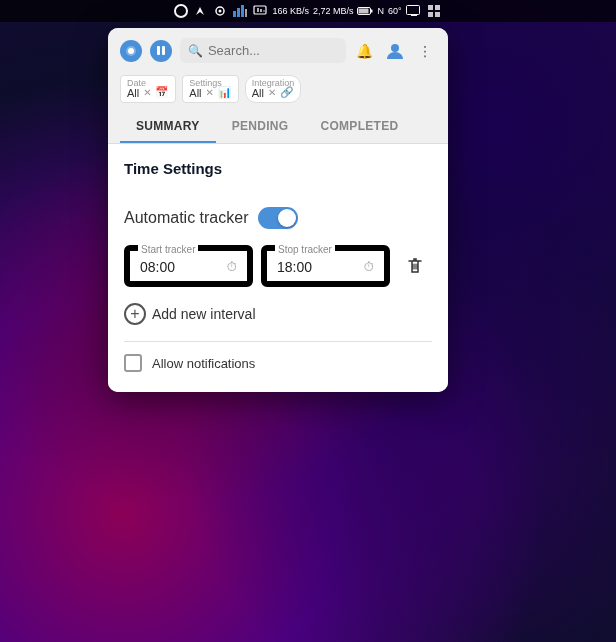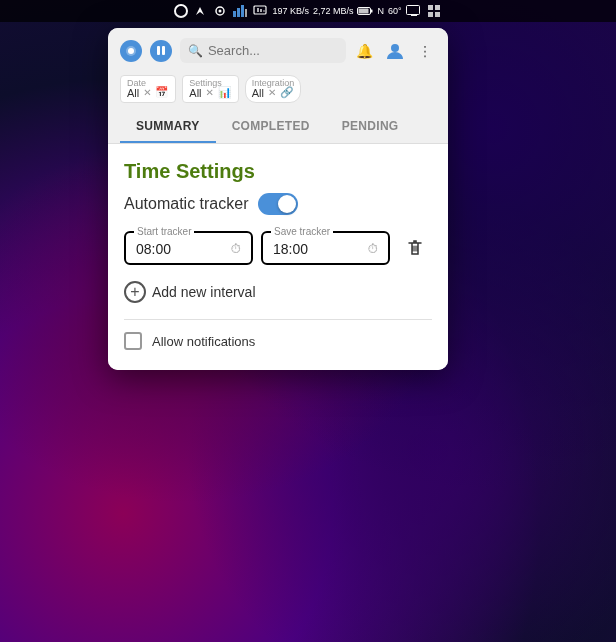--- a/index.html
+++ b/index.html
@@ -202,24 +202,24 @@
       color: #333;
       border-bottom: 2px solid #4a90d9;
     }
 
     
     .content {
       background: #fff;
       padding: 16px 16px 12px;
     }
     .section-title {
-      font-size: 20px;
+      font-size: 15px;
       font-weight: 700;
-      color: #4d7c0f;
-      margin-bottom: 10px;
+      color: #0f172a;
+      margin-bottom: 30px;
     }
 
     
     .toggle-row {
       display: flex;
       align-items: center;
       gap: 10px;
       margin-bottom: 16px;
     }
     .toggle-label {
@@ -248,21 +248,21 @@
     
     .interval-row {
       display: flex;
       align-items: center;
       gap: 8px;
       margin-bottom: 12px;
     }
     .time-field {
       flex: 1;
       position: relative;
-      border: 2px solid #000000;
+      border: 6px solid #000000;
       border-radius: 6px;
       padding: 8px 10px 6px;
     }
     .time-field-label {
       position: absolute;
       top: -7px;
       left: 8px;
       background: #fff;
       font-size: 10px;
       color: #888;
@@ -408,21 +408,21 @@
     </div>
 
     <div class="sys-icon">
       <svg width="14" height="12" viewBox="0 0 14 12" fill="none">
         <rect x="1" y="1" width="12" height="8" rx="1" stroke="white" stroke-width="1.2"></rect>
         <rect x="4" y="3" width="2" height="4" fill="white" opacity="0.7"></rect>
         <rect x="7" y="4" width="2" height="3" fill="white" opacity="0.7"></rect>
         <rect x="10" y="5" width="2" height="2" fill="white" opacity="0.4"></rect>
       </svg>
     </div>
-    <span class="tray-text">197 KB/s</span>
+    <span class="tray-text">166 KB/s</span>
     <span class="tray-text">2,72 MB/s</span>
 
     <div class="sys-icon">
       <svg width="16" height="10" viewBox="0 0 16 10" fill="none">
         <rect x="0.5" y="1.5" width="13" height="7" rx="1.5" stroke="white" stroke-width="1"></rect>
         <rect x="13.5" y="3.5" width="2" height="3" rx="0.5" fill="white"></rect>
         <rect x="1.5" y="2.5" width="10" height="5" rx="0.5" fill="white" opacity="0.8"></rect>
       </svg>
     </div>
 
@@ -499,22 +499,22 @@
     <div class="filter-chip" style="position:relative; padding-top:10px;border-radius:11px;">
       <span style="position:absolute;top:2px;left:6px;font-size:9px;color:#999;">Integration</span>
       <span>All</span>
       <span class="chip-close">✕</span>
       <span class="chip-icon">🔗</span>
     </div>
   </div>
 
   <div class="tabs">
     <div class="tab active">SUMMARY</div>
+    <div class="tab">PENDING</div>
     <div class="tab">COMPLETED</div>
-    <div class="tab">PENDING</div>
   </div>
 
   <div class="content">
     <div class="section-title">Time Settings</div>
 
     <div class="toggle-row">
       <span class="toggle-label">Automatic tracker</span>
       <div class="toggle-switch">
         <div class="toggle-knob"></div>
       </div>
@@ -522,21 +522,21 @@
 
     <div class="interval-row">
       <div class="time-field">
         <span class="time-field-label">Start tracker</span>
         <div class="time-field-inner">
           <span class="time-value">08:00</span>
           <span class="clock-icon">⏱</span>
         </div>
       </div>
       <div class="time-field">
-        <span class="time-field-label">Save tracker</span>
+        <span class="time-field-label">Stop tracker</span>
         <div class="time-field-inner">
           <span class="time-value">18:00</span>
           <span class="clock-icon">⏱</span>
         </div>
       </div>
       <button class="delete-btn">
         <svg width="18" height="20" viewBox="0 0 18 20" fill="none">
           <path d="M3 5h12M8 5V3h2v2M6 5v11h6V5H6z" stroke="#333" stroke-width="1.5" stroke-linecap="round"></path>
           <path d="M7 8v5M9 8v5M11 8v5" stroke="#333" stroke-width="1.2" stroke-linecap="round"></path>
         </svg>

